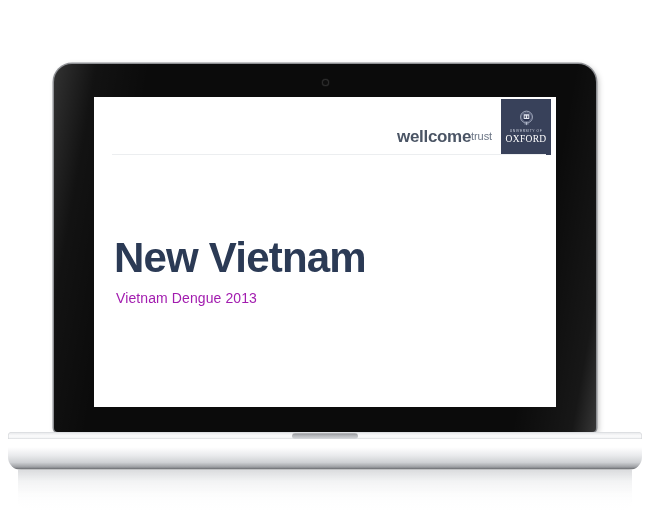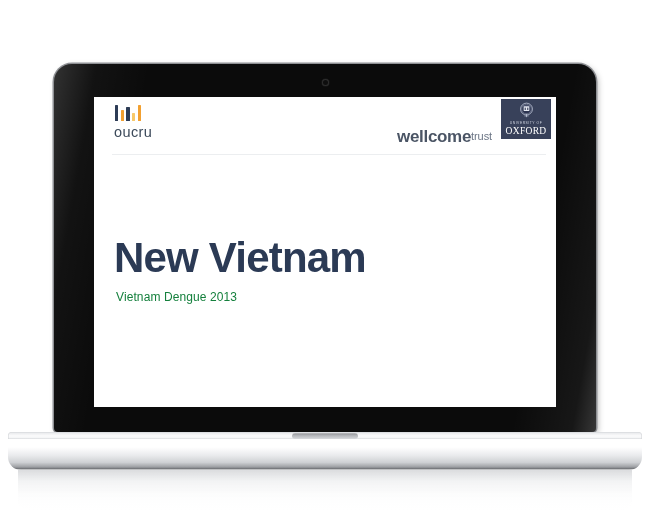--- a/index.html
+++ b/index.html
@@ -131,21 +131,21 @@
     vertical-align: 2px;
     color: #6b7585;
   }
 
   
   .oxford {
     position: absolute;
     right: 5px;
     top: 2px;
     width: 50px;
-    height: 40px;
+    height: 56px;
     background: #38415a;
     display: flex;
     flex-direction: column;
     align-items: center;
     justify-content: center;
   }
   .ox-crest {
     width: 19px;
     height: 19px;
     margin-bottom: 2px;
@@ -183,22 +183,22 @@
   .slide-title {
     font-size: 42px;
     font-weight: bold;
     color: #2b3a55;
     letter-spacing: -0.8px;
     line-height: 1;
     margin: 0;
   }
   .slide-subtitle {
     margin: 11px 0 0 2px;
-    font-size: 12px;
-    color: #15803d;
+    font-size: 14px;
+    color: #a21caf;
     letter-spacing: 0.1px;
   }
 
   
   .laptop-base {
     position: absolute;
     left: 8px;
     top: 432px;
     width: 634px;
     height: 38px;
@@ -257,30 +257,20 @@
 
   <div class="laptop-lid">
     <div class="lid-sheen"></div>
     <div class="webcam"></div>
 
     <div class="screen">
       <div class="slide">
 
         <div class="slide-header">
 
-          <div class="oucru-logo">
-            <div class="oucru-bars">
-              <i style="height:16px;background:#2d3c56;"></i>
-              <i style="height:11px;background:#f2a030;"></i>
-              <i style="height:14px;background:#2d3c56;"></i>
-              <i style="height:8px;background:#f8c96a;"></i>
-              <i style="height:16px;background:#f2a030;"></i>
-            </div>
-            <div class="oucru-text">oucru</div>
-          </div>
 
           <div class="wellcome">
             <span class="w-main">wellcome</span><span class="w-sub">trust</span>
           </div>
 
           <div class="oxford">
             <svg class="ox-crest" viewBox="0 0 40 40">
               <circle cx="20" cy="17" r="12.5" fill="none" stroke="#c8cee0" stroke-width="1.6"></circle>
               <circle cx="20" cy="17" r="10" fill="#2c3450" stroke="#aab2c8" stroke-width="0.8"></circle>
               <rect x="14" y="12" width="12" height="9" rx="0.8" fill="#e6e9f1"></rect>

